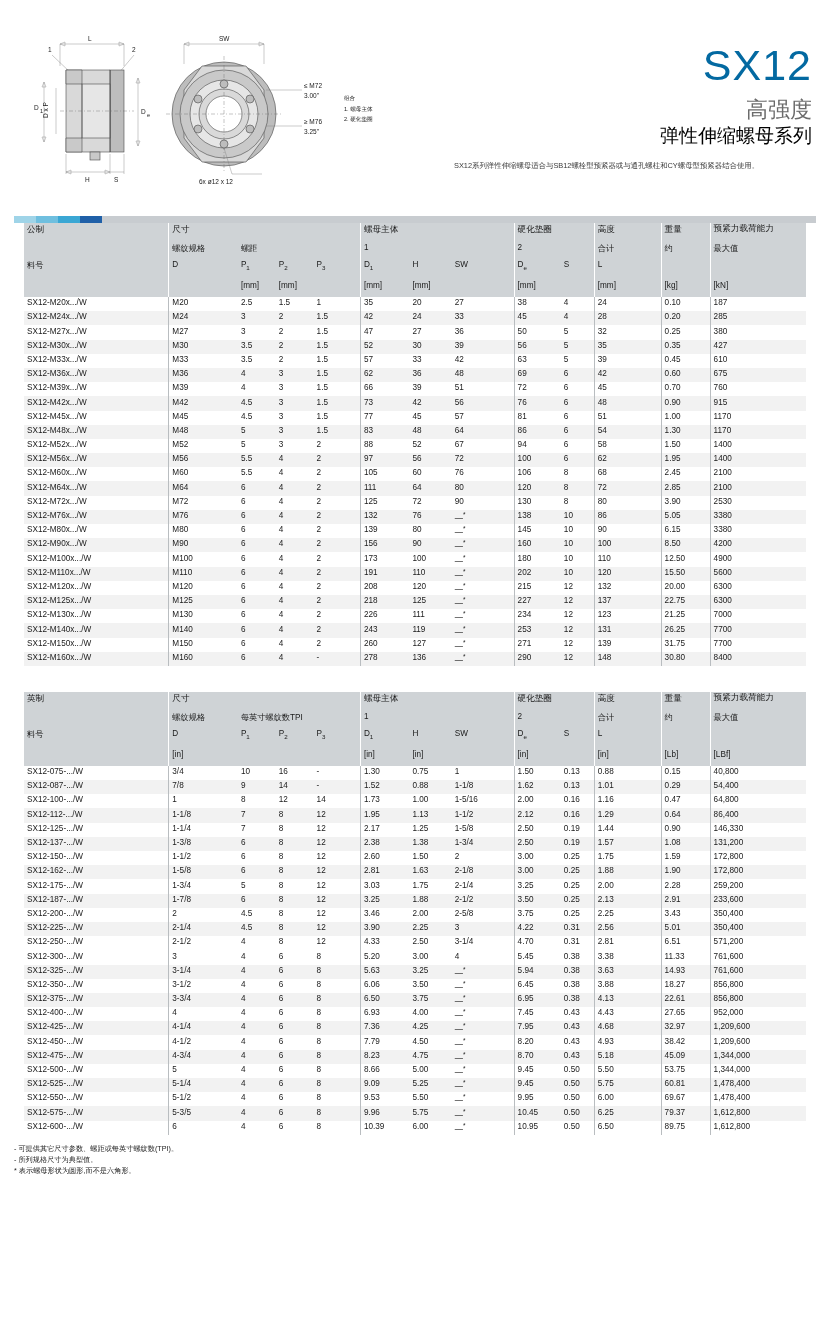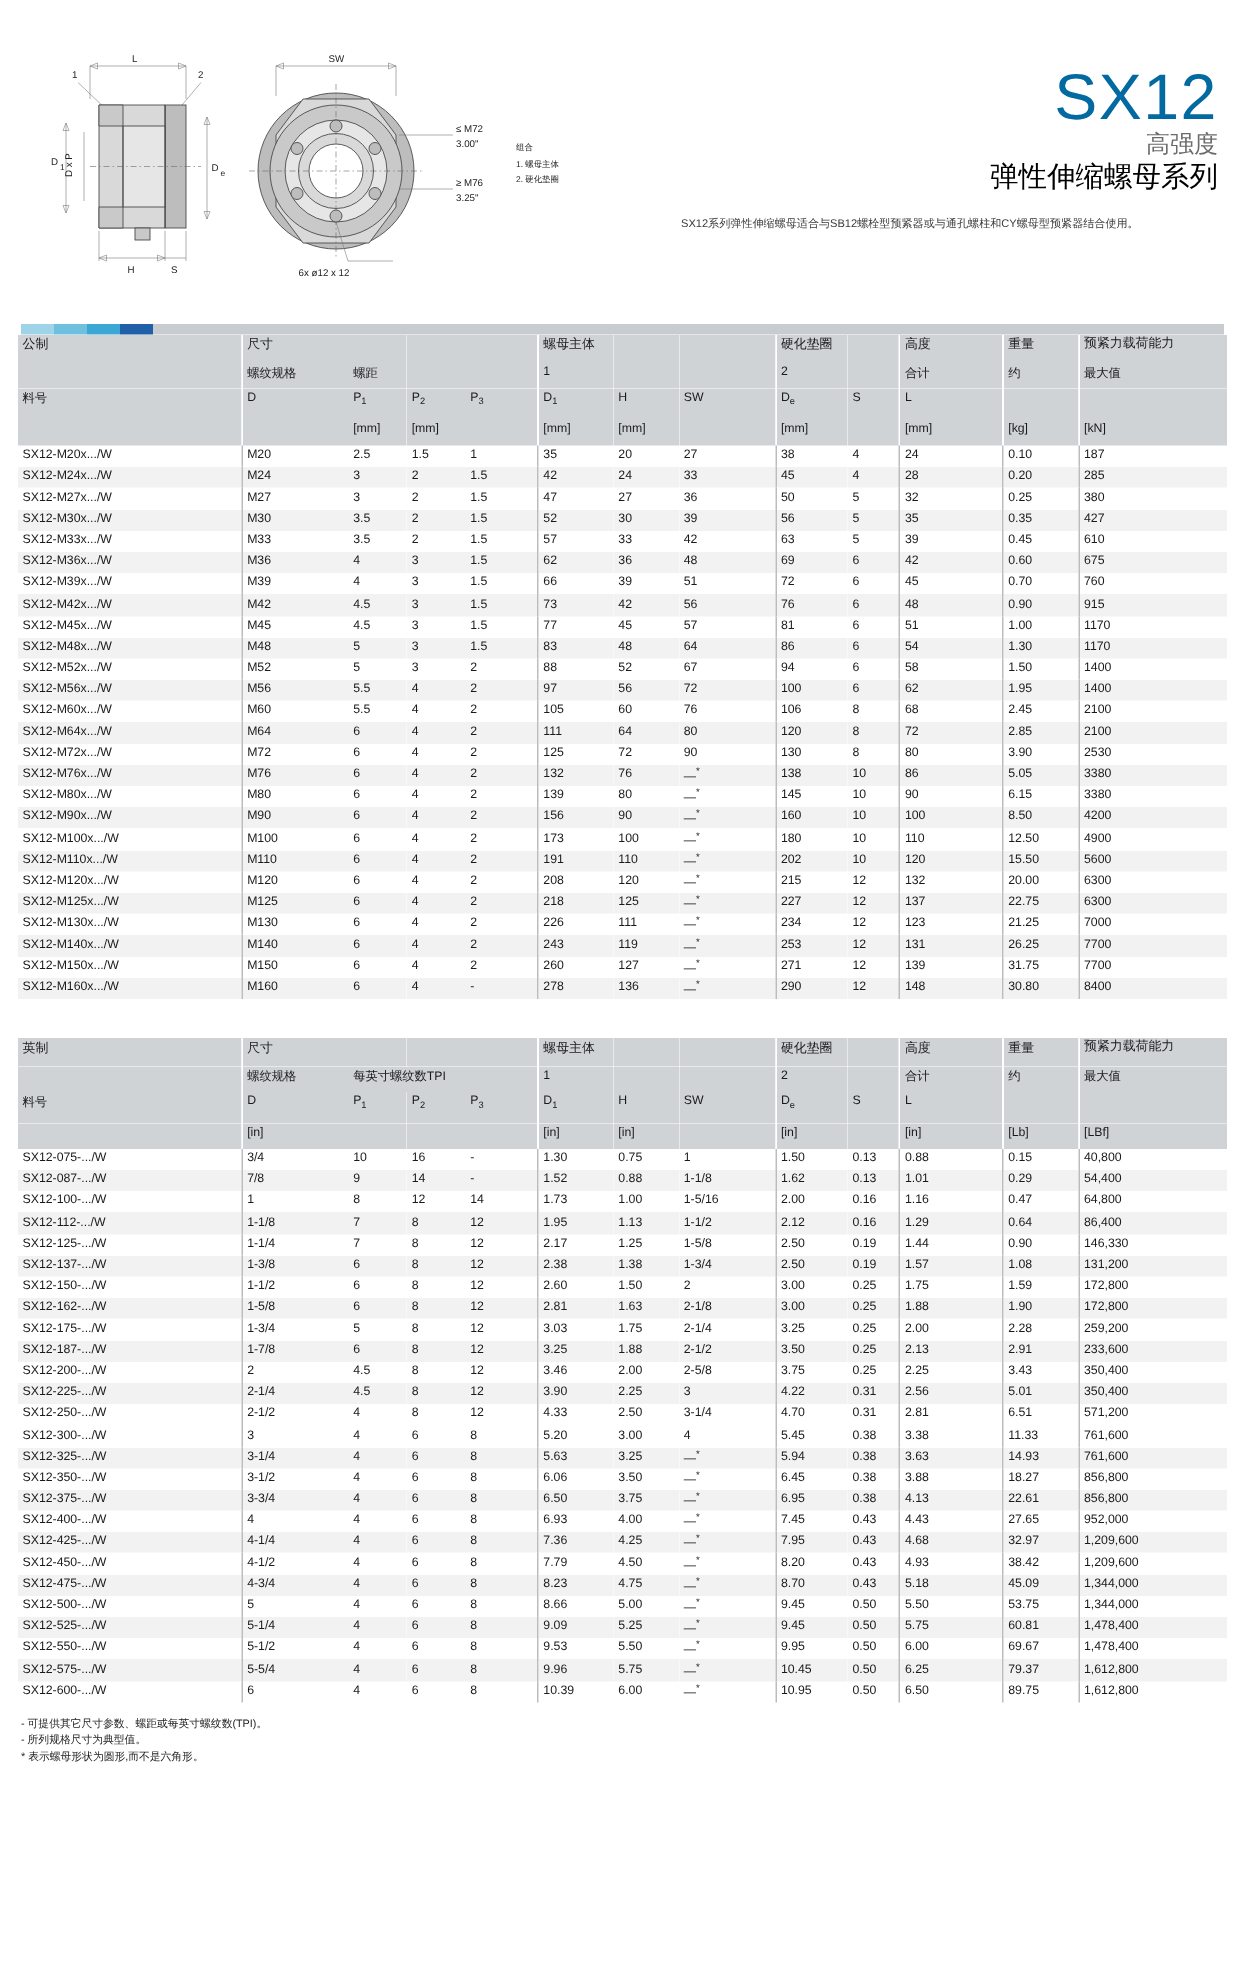--- a/index.html
+++ b/index.html
@@ -20,22 +20,23 @@
   .title-block { flex: 1; text-align: right; padding-right: 4px; }
   .title-main {
     font-size: 43px;
     letter-spacing: 1px;
     color: #0369a1;
     line-height: 1;
     margin-top: 22px;
     font-family: "Liberation Sans", sans-serif;
   }
   .title-sub1 {
-    font-size: 16px;
+    font-size: 22px;
     color: #6b6b6b;
+    margin-top: 10px;
     line-height: 1.2;
   }
   .title-sub2 {
     font-size: 19px;
     color: #000000;
     margin-top: 2px;
     line-height: 1.2;
   }
   .title-desc {
     font-size: 7.4px;
@@ -55,21 +56,21 @@
   .fillC { fill:#e6e6e6; stroke:#4a4a4a; stroke-width:.6; }
   .fillD { fill:#bdbdbd; stroke:#4a4a4a; stroke-width:.6; }
   .dtxt { font-family:"Liberation Sans", sans-serif; font-size:6.5px; fill:#222; }
   .dtxt-s { font-family:"Liberation Sans", sans-serif; font-size:5.6px; fill:#222; }
 
   
   .colorbar { display:flex; height:7px; margin:8px 14px 0 14px; }
   .colorbar div { height:100%; }
 
   
-  .tbl-wrap { margin: 0 12px; }
+  .tbl-wrap { margin: 0 24px; }
   table.spec {
     width: 100%;
     border-collapse: collapse;
     font-size: 8.2px;
     table-layout: fixed;
   }
   table.spec td, table.spec th {
     padding: 1.2px 2px 1.2px 3px;
     text-align: left;
     font-weight: normal;
@@ -1150,21 +1151,21 @@
             <td>5.50</td>
             <td>—<span class="sup">*</span></td>
             <td class="vlg">9.95</td>
             <td>0.50</td>
             <td class="vlg">6.00</td>
             <td class="vlg">69.67</td>
             <td class="vlg">1,478,400</td>
           </tr>
           <tr class="alt">
             <td>SX12-575-.../W</td>
-            <td class="vlg">5-5/4</td>
+            <td class="vlg">5-3/5</td>
             <td>4</td>
             <td>6</td>
             <td>8</td>
             <td class="vlg">9.96</td>
             <td>5.75</td>
             <td>—<span class="sup">*</span></td>
             <td class="vlg">10.45</td>
             <td>0.50</td>
             <td class="vlg">6.25</td>
             <td class="vlg">79.37</td>

